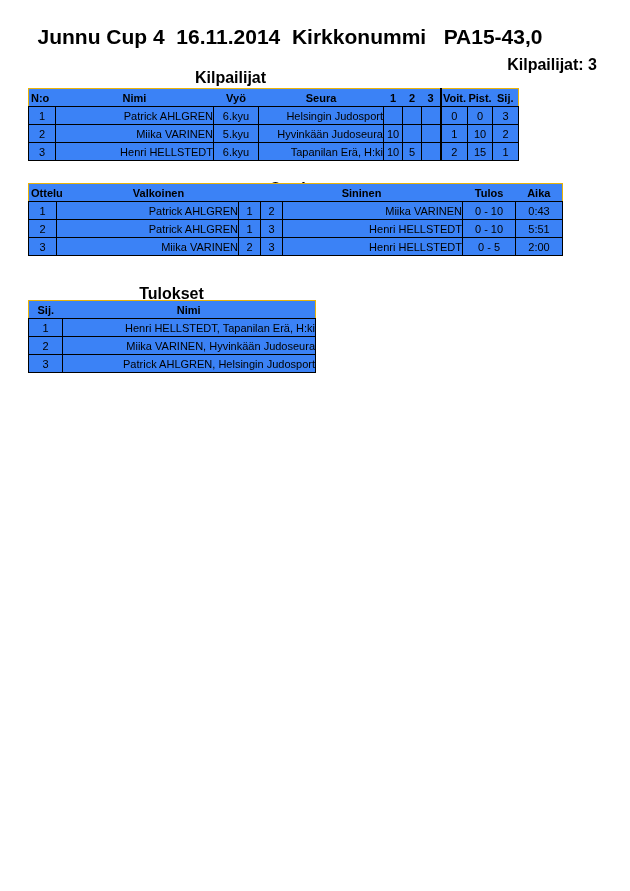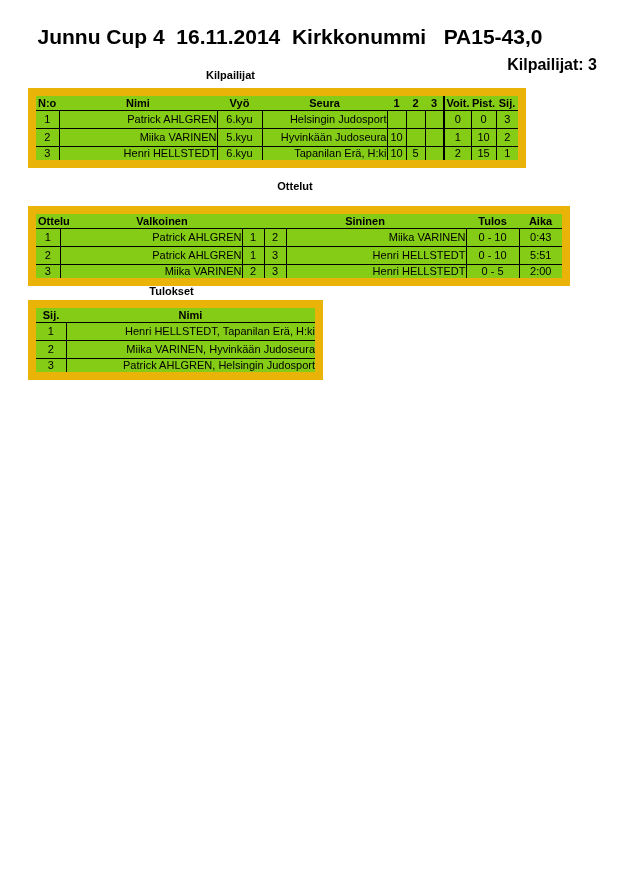--- a/index.html
+++ b/index.html
@@ -13,35 +13,35 @@
   .doc-title {
     position:absolute; top:25px; left:0; width:580px;
     text-align:center; font-size:21px; font-weight:bold;
     white-space:pre; letter-spacing:0;
   }
   .count-label {
     position:absolute; top:56px; right:33px;
     font-size:16px; font-weight:bold;
   }
   .tbl-heading {
-    position:absolute; font-size:11px; font-weight:bold; text-align:center;
+    position:absolute; font-size:16px; font-weight:bold; text-align:center;
     white-space:nowrap;
   }
   #h-competitors { top:69px; left:28px; width:405px; }
   #h-matches     { top:180px; left:28px; width:534px; }
   #h-results     { top:285px; left:28px; width:287px; }
 
   table {
     position:absolute;
     border-collapse:collapse; table-layout:fixed;
-    border:8px solid #eab308;
-    background:#84cc16;
+    border:1px solid #eab308;
+    background:#3b82f6;
   }
   #t-competitors { top:88px;  left:28px; width:490px; }
-  #t-matches     { top:206px; left:28px; width:534px; }
+  #t-matches     { top:183px; left:28px; width:534px; }
   #t-results     { top:300px; left:28px; width:287px; }
 
   th, td {
     font-size:11px; font-weight:normal;
     height:18px; padding:0;
     white-space:nowrap; overflow:hidden;
     vertical-align:middle;
   }
   thead th {
     font-weight:bold;

